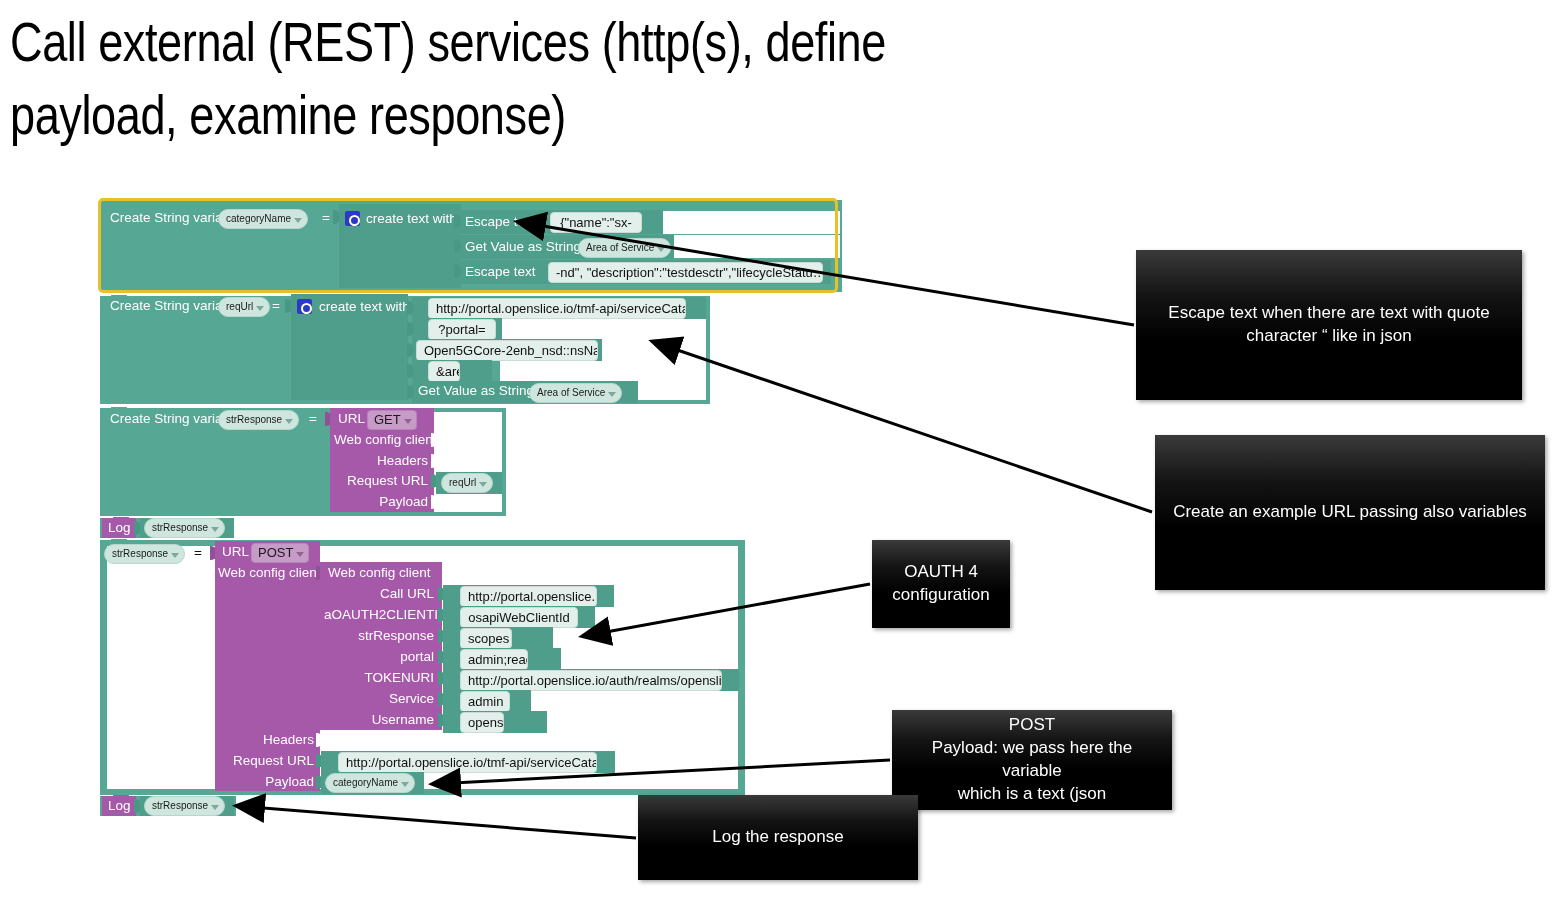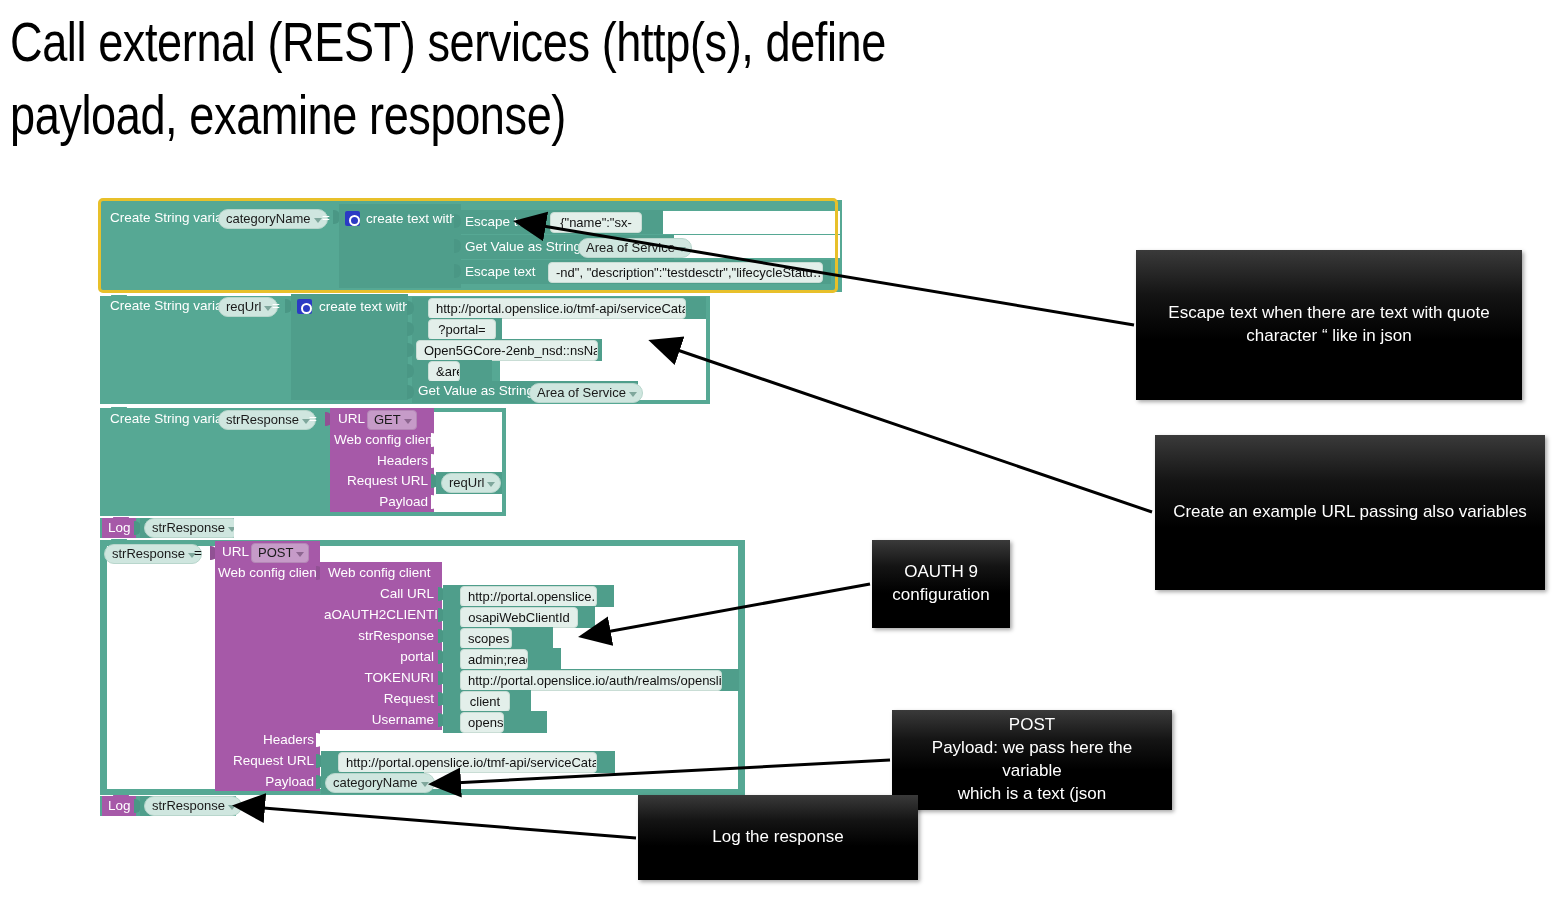--- a/index.html
+++ b/index.html
@@ -61,21 +61,21 @@
   }
   .lbl.r{ text-align:right; }
 
   
   .chip{
     position:absolute;
     background:#CFE6DF;
     border:1px solid #b8d6cc;
     border-radius:10px;
     color:#1a1a1a;
-    font-size:13px;
+    font-size:10px;
     line-height:18px;
     height:20px;
     padding:0 16px 0 7px;
     white-space:nowrap;
     font-family:"Liberation Sans", sans-serif;
   }
   .chip:after{
     content:"";
     position:absolute;
     right:5px; top:8px;
@@ -338,24 +338,24 @@
   <div class="lbl r" style="left:324px; top:650px; width:110px;">portal</div>
   <div class="plug t" style="left:438px; top:650px;"></div>
   <div class="blk teal-dark" style="left:443px; top:648px; width:118px; height:22px;"></div>
   <div class="txtfield center" style="left:460px; top:649px; width:68px;">admin;read</div>
 
   <div class="lbl r" style="left:324px; top:671px; width:110px;">TOKENURI</div>
   <div class="plug t" style="left:438px; top:671px;"></div>
   <div class="blk teal-dark" style="left:443px; top:669px; width:296px; height:22px;"></div>
   <div class="txtfield center" style="left:460px; top:670px; width:262px;">http://portal.openslice.io/auth/realms/openslice…</div>
 
-  <div class="lbl r" style="left:324px; top:692px; width:110px;">Request</div>
+  <div class="lbl r" style="left:324px; top:692px; width:110px;">Service</div>
   <div class="plug t" style="left:438px; top:692px;"></div>
   <div class="blk teal-dark" style="left:443px; top:690px; width:88px; height:22px;"></div>
-  <div class="txtfield center" style="left:460px; top:691px; width:50px;">client</div>
+  <div class="txtfield center" style="left:460px; top:691px; width:50px;">admin</div>
 
   <div class="lbl r" style="left:324px; top:713px; width:110px;">Username</div>
   <div class="plug t" style="left:438px; top:713px;"></div>
   <div class="blk teal-dark" style="left:443px; top:711px; width:104px; height:22px;"></div>
   <div class="txtfield center" style="left:460px; top:712px; width:44px;">openslice</div>
 
   <div class="lbl r" style="left:215px; top:733px; width:99px;">Headers</div>
   <div class="plug w" style="left:316px; top:733px;"></div>
 
   <div class="lbl r" style="left:215px; top:754px; width:99px;">Request URL</div>
@@ -377,21 +377,21 @@
   <div class="blk teal-dark" style="left:140px; top:796px; width:94px; height:20px;"></div>
   <div class="chip" style="left:144px; top:796px;">strResponse</div>
 
 </div>
 
 <div class="callout" style="left:1136px; top:250px; width:386px; height:150px;">Escape text when there are text with quote
 character “ like in json</div>
 
 <div class="callout" style="left:1155px; top:435px; width:390px; height:155px;">Create an example URL passing also variables</div>
 
-<div class="callout" style="left:872px; top:540px; width:138px; height:88px;">OAUTH 9
+<div class="callout" style="left:872px; top:540px; width:138px; height:88px;">OAUTH 4
 configuration</div>
 
 <div class="callout" style="left:892px; top:710px; width:280px; height:100px;">POST
 Payload: we pass here the variable
 which is a text (json</div>
 
 <div class="callout" style="left:638px; top:795px; width:280px; height:85px;">Log the response</div>
 
 <svg id="arrows" viewBox="0 0 1556 897">
   <defs>

